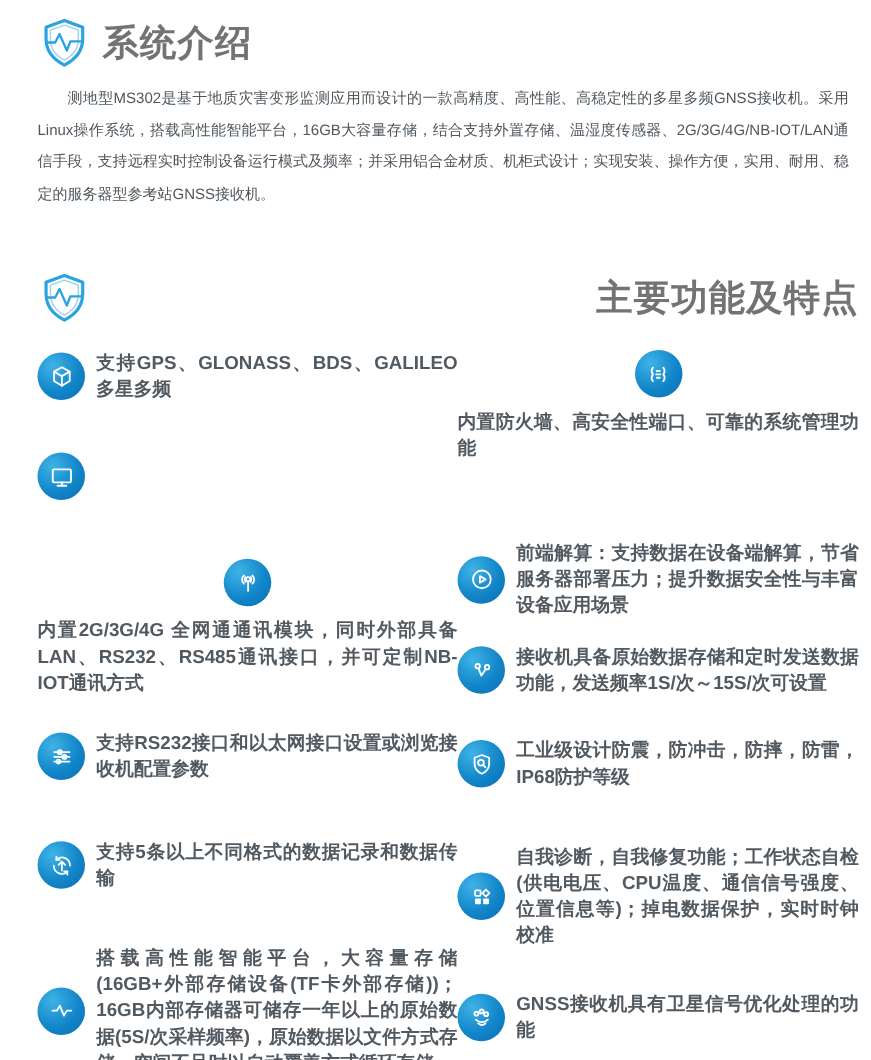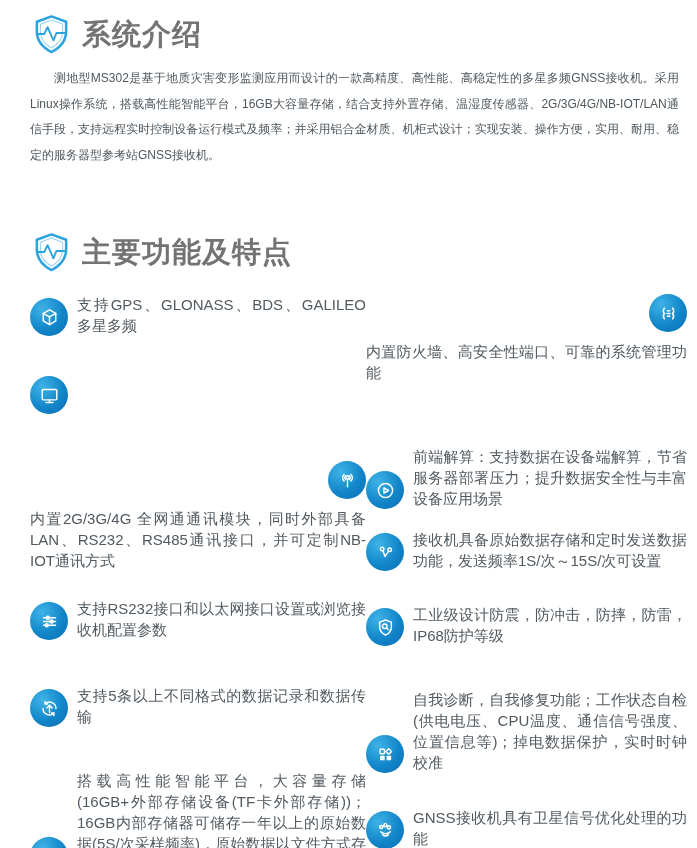--- a/index.html
+++ b/index.html
@@ -15,28 +15,28 @@
   .section-title {
     margin: 0; font-size: 29px; font-weight: bold; color: #737373; letter-spacing: 1px;
   }
 
   .intro-paragraph {
     margin: 10px 8px 0 0; text-indent: 2em; text-align: justify;
     font-size: 12px; line-height: 25.5px; color: #4e575e;
     overflow-wrap: break-word;
   }
 
-  .features-header { margin-top: 63px; }
+  .features-header { margin-top: 49px; justify-content: space-between; }
 
   .features { display: flex; margin-top: 20px; }
   .col { display: flex; flex-direction: column; }
   .col-left  { width: 336px; flex: none; }
   .col-right { flex: 1; min-width: 0; }
 
-  .feature { display: flex; align-items: flex-end; gap: 9px; }
+  .feature { display: flex; align-items: center; gap: 9px; font-weight: bold; }
   .ficon {
     width: 38px; height: 38px; border-radius: 50%; flex: none;
     background: radial-gradient(circle at 32% 28%, #3fb3e6 0%, #1286c9 55%, #0a6db5 100%);
     display: flex; align-items: center; justify-content: center;
   }
   .ficon svg { display: block; width: 25px; height: 25px; }
   .ftext {
     margin: 0; font-size: 15px; line-height: 21px; color: #525a61;
     text-align: justify; overflow-wrap: break-word;
   }

